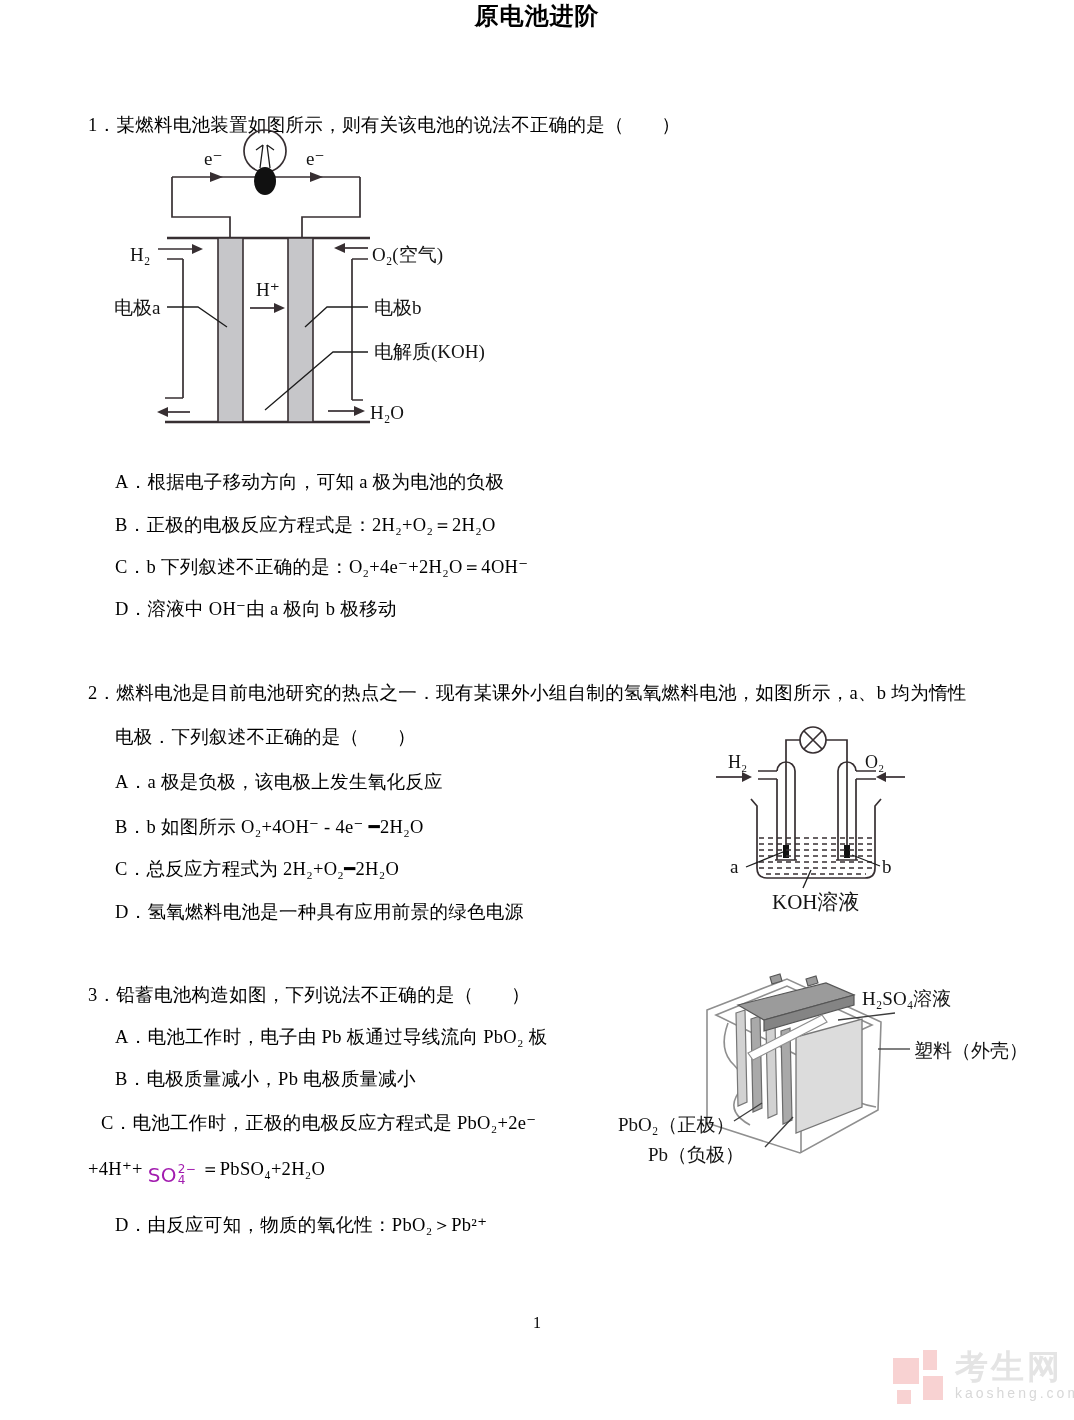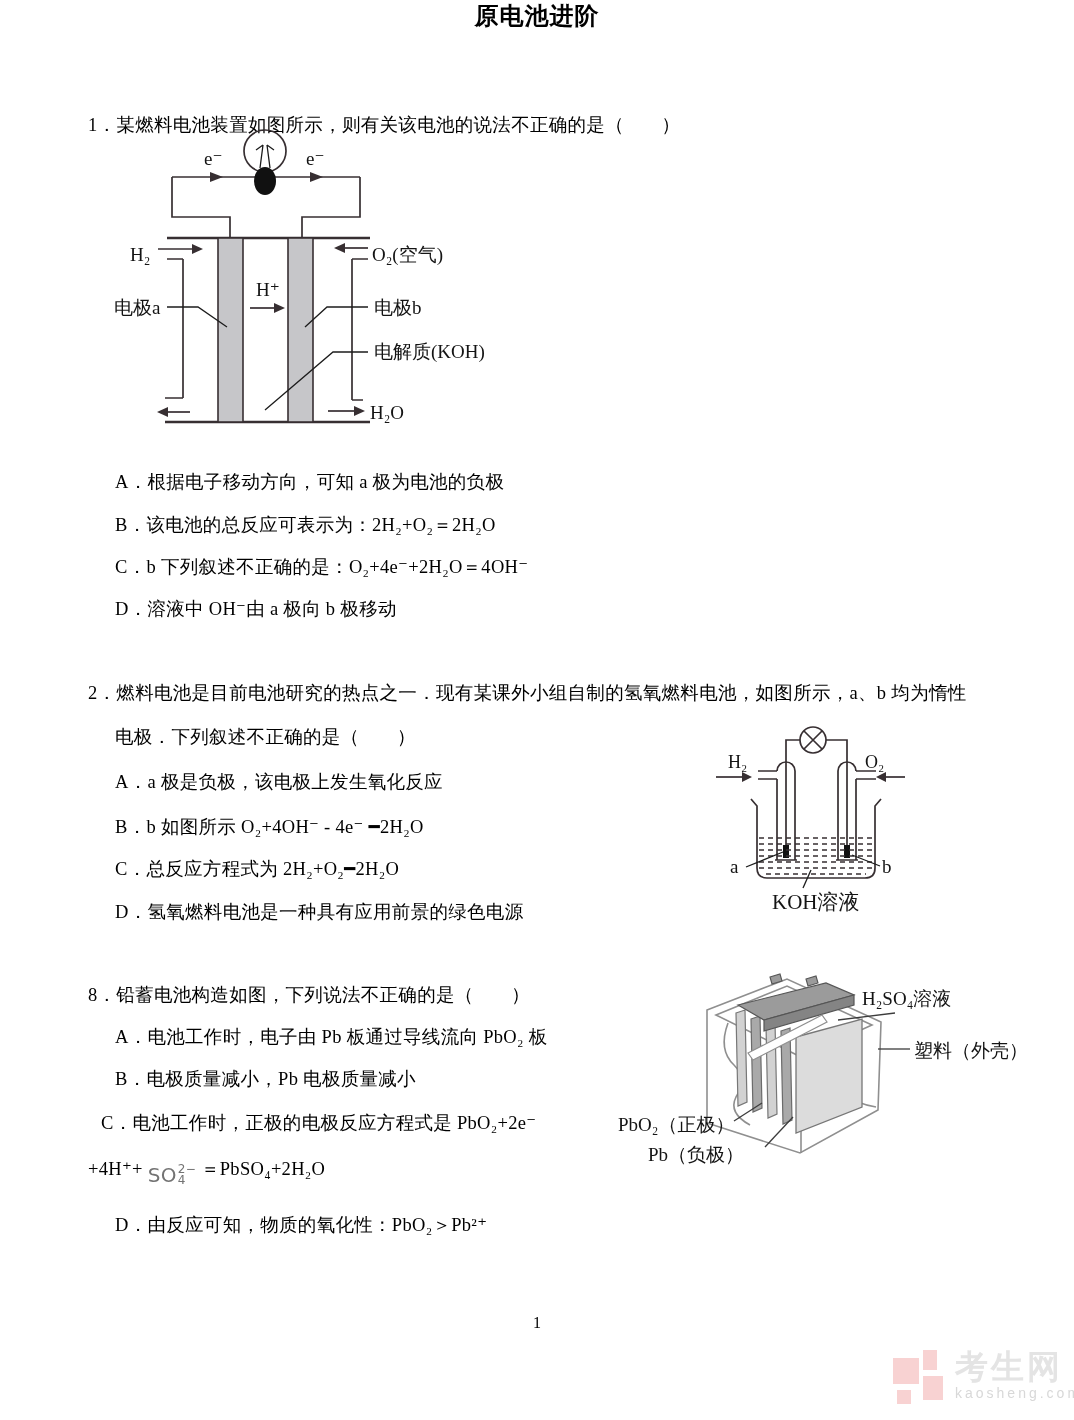--- a/index.html
+++ b/index.html
@@ -16,21 +16,21 @@
   .svgtxt-s{ font-size:18px; }
   .svgtxt-l{ font-size:21px; }
   .ln   { stroke:#372f32; stroke-width:1.7; fill:none; }
   .lnk  { stroke:#372f32; stroke-width:2.5; fill:none; }
   .thin { stroke:#1c1c1c; stroke-width:1.3; fill:none; }
   .arr  { fill:#372f32; stroke:none; }
   .case { stroke:#8f8f8f; stroke-width:1.6; fill:none; }
   .lead { stroke:#3c3c3c; stroke-width:1.3; fill:none; }
   
   .so4 { display:inline-flex; align-items:center; vertical-align:-7px;
-         font-family:"DejaVu Sans","Liberation Sans",sans-serif; color:#737373; }
+         font-family:"DejaVu Sans","Liberation Sans",sans-serif; color:#a21caf; }
   .so4base { font-size:20px; line-height:20px; }
   .so4stack{ display:inline-flex; flex-direction:column; font-size:12px; line-height:11px; margin-left:1px; }
   
   .wm { display:flex; align-items:flex-start; gap:10px; }
   .wm-texts { display:flex; flex-direction:column; }
   .wm-cn { font-family:"Liberation Sans","DejaVu Sans",sans-serif; font-weight:bold;
            font-size:33px; line-height:34px; color:#e4e4e4; letter-spacing:3px; }
   .wm-en { font-family:"Liberation Sans","DejaVu Sans",sans-serif; font-size:14px;
            color:#d8d8d8; letter-spacing:3px; margin-top:1px; }
 </style>
@@ -87,21 +87,21 @@
       <path class="thin" d="M155,292 L223,234 H258"></path>
 
       <path class="ln" d="M80,294 H58"></path>
       <polygon class="arr" points="58,289 47,294 58,299"></polygon>
       <path class="ln" d="M218,293 H244"></path>
       <polygon class="arr" points="244,288 255,293 244,298"></polygon>
       <text class="svgtxt" x="260" y="301">H₂O</text>
     </svg>
 
     <div class="abs opt" style="left:115px; top:445px;">A．根据电子移动方向，可知 a 极为电池的负极</div>
-    <div class="abs opt" style="left:115px; top:488px;">B．该电池的总反应可表示为：2H₂+O₂＝2H₂O</div>
+    <div class="abs opt" style="left:115px; top:488px;">B．正极的电极反应方程式是：2H₂+O₂＝2H₂O</div>
     <div class="abs opt" style="left:115px; top:530px;">C．b 下列叙述不正确的是：O₂+4e⁻+2H₂O＝4OH⁻</div>
     <div class="abs opt" style="left:115px; top:572px;">D．溶液中 OH⁻由 a 极向 b 极移动</div>
   </div>
 
   <div>
     <div class="abs stem" style="left:88px; top:656px;">2．燃料电池是目前电池研究的热点之一．现有某课外小组自制的氢氧燃料电池，如图所示，a、b 均为惰性</div>
     <div class="abs stem" style="left:115px; top:700px;">电极．下列叙述不正确的是（　　）</div>
 
     <div class="abs opt" style="left:115px; top:745px;">A．a 极是负极，该电极上发生氧化反应</div>
     <div class="abs opt" style="left:115px; top:790px;">B．b 如图所示 O₂+4OH⁻ - 4e⁻ ━2H₂O</div>
@@ -144,21 +144,21 @@
       <path class="thin" d="M46,151 L83,136"></path>
       <text class="svgtxt" x="182" y="157">b</text>
       <path class="thin" d="M152,139 L180,150"></path>
 
       <path class="thin" d="M103,172 L111,154"></path>
       <text class="svgtxt-l" x="72" y="193">KOH溶液</text>
     </svg>
   </div>
 
   <div>
-    <div class="abs stem" style="left:88px; top:958px;">8．铅蓄电池构造如图，下列说法不正确的是（　　）</div>
+    <div class="abs stem" style="left:88px; top:958px;">3．铅蓄电池构造如图，下列说法不正确的是（　　）</div>
 
     <div class="abs opt" style="left:115px; top:1000px;">A．电池工作时，电子由 Pb 板通过导线流向 PbO₂ 板</div>
     <div class="abs opt" style="left:115px; top:1042px;">B．电极质量减小，Pb 电极质量减小</div>
     <div class="abs opt" style="left:101px; top:1086px;">C．电池工作时，正极的电极反应方程式是 PbO₂+2e⁻</div>
     <div class="abs cont" style="left:88px; top:1132px;"><span>+4H⁺+ </span><span class="so4"><span class="so4base">SO</span><span class="so4stack"><span>2−</span><span>4</span></span></span><span> ＝PbSO₄+2H₂O</span></div>
     <div class="abs opt" style="left:115px; top:1188px;">D．由反应可知，物质的氧化性：PbO₂＞Pb²⁺</div>
 
     <svg class="abs" style="left:610px; top:965px;" width="450" height="215" viewBox="0 0 450 215">
 
       <polygon class="case" points="97,45 177,14 271,57 268,145 190,188 97,158" fill="#ffffff"></polygon>

